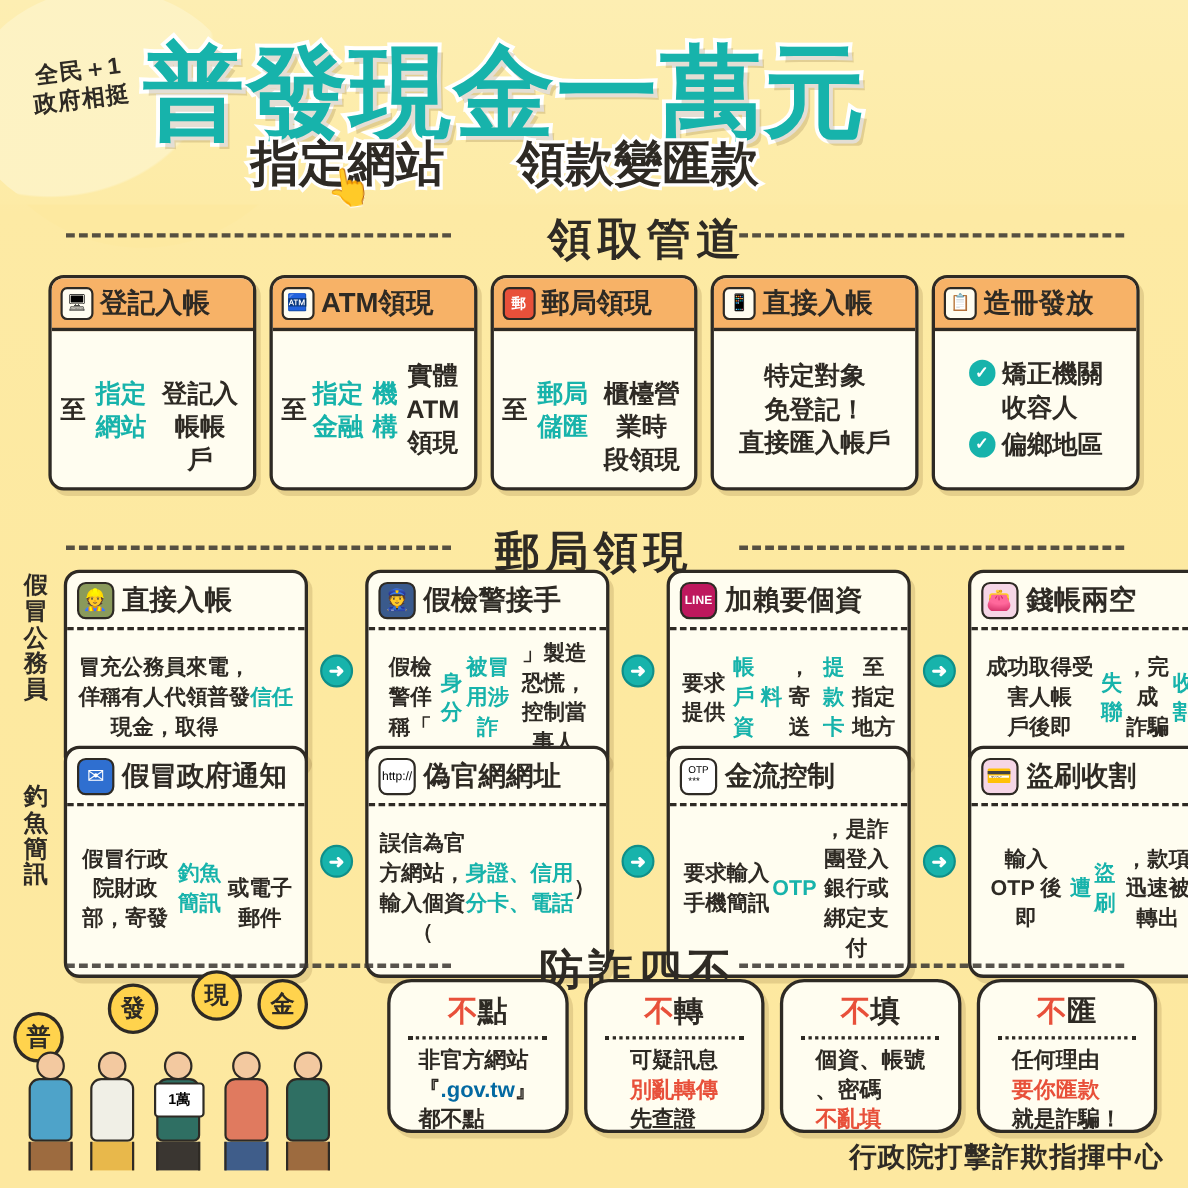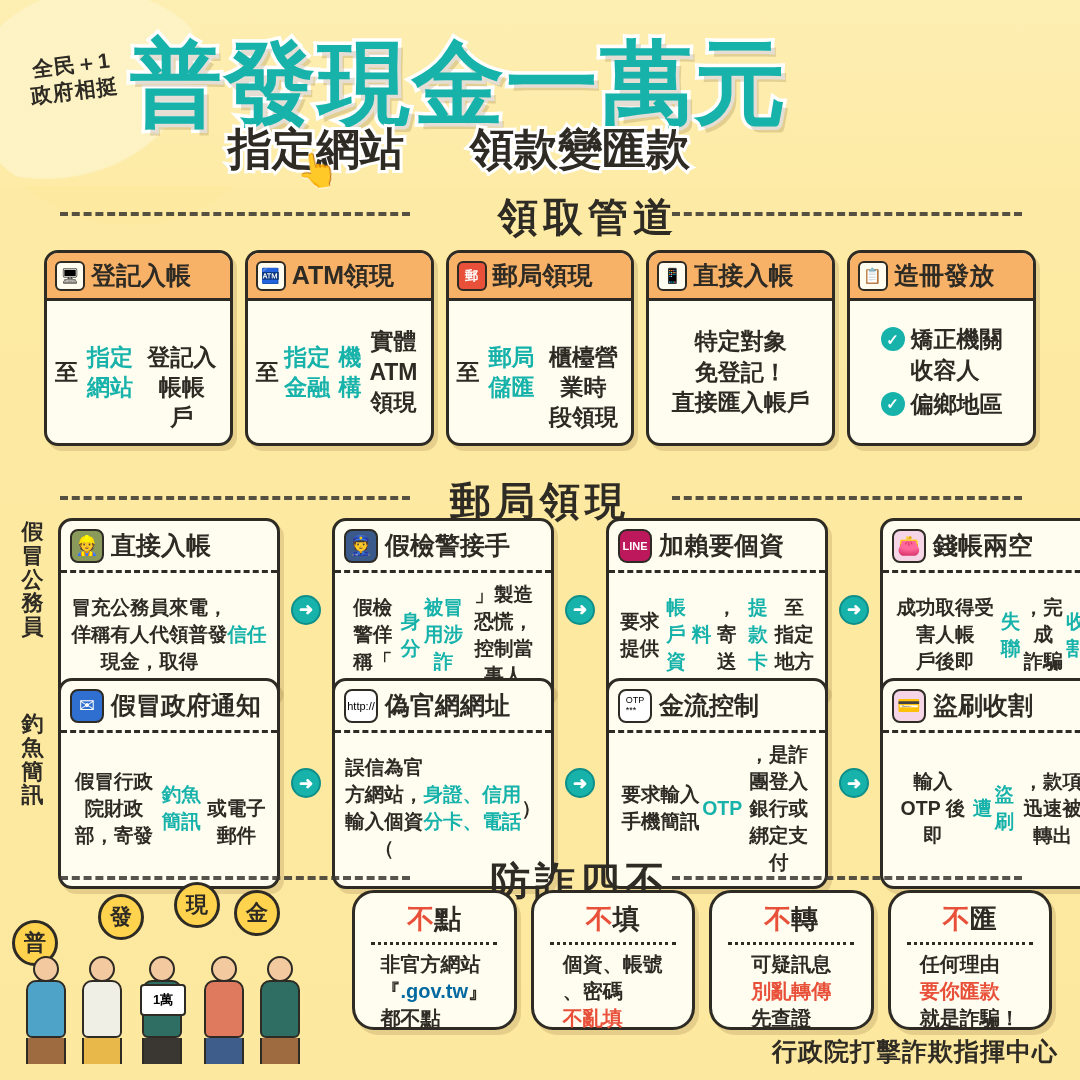--- a/index.html
+++ b/index.html
@@ -405,31 +405,31 @@
   <div class="four">
     <div class="fcard">
       <div class="fh">
         <span class="rd">不</span><span>點</span>
       </div>
       <div class="fdash"></div>
       <div class="fb">非官方網站<br>『<span class="hl">.gov.tw</span>』<br>都不點</div>
     </div>
     <div class="fcard">
       <div class="fh">
+        <span class="rd">不</span><span>轉</span>
+      </div>
+      <div class="fdash"></div>
+      <div class="fb">可疑訊息<br><span class="rd">別亂轉傳</span><br>先查證</div>
+    </div>
+    <div class="fcard">
+      <div class="fh">
         <span class="rd">不</span><span>填</span>
       </div>
       <div class="fdash"></div>
       <div class="fb">個資、帳號<br>、密碼<br><span class="rd">不亂填</span></div>
-    </div>
-    <div class="fcard">
-      <div class="fh">
-        <span class="rd">不</span><span>轉</span>
-      </div>
-      <div class="fdash"></div>
-      <div class="fb">可疑訊息<br><span class="rd">別亂轉傳</span><br>先查證</div>
     </div>
     <div class="fcard">
       <div class="fh">
         <span class="rd">不</span><span>匯</span>
       </div>
       <div class="fdash"></div>
       <div class="fb">任何理由<br><span class="rd">要你匯款</span><br>就是詐騙！</div>
     </div>
   </div>
 

